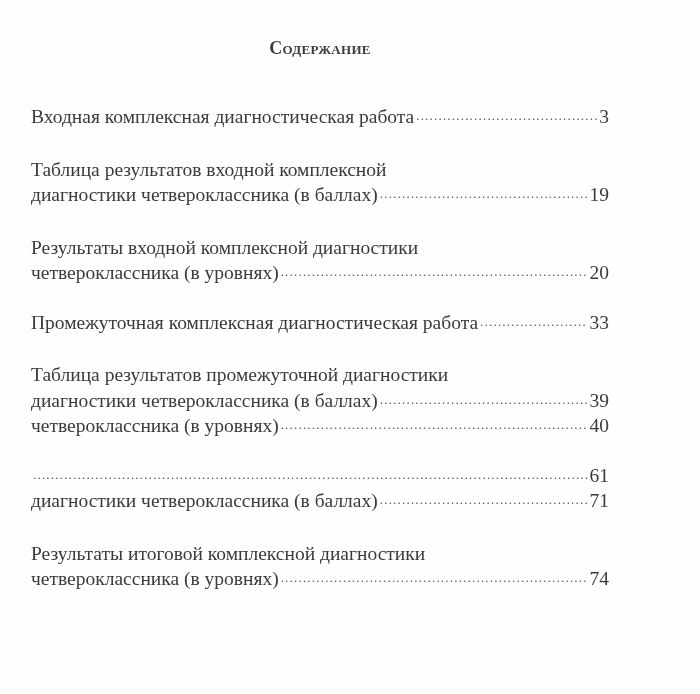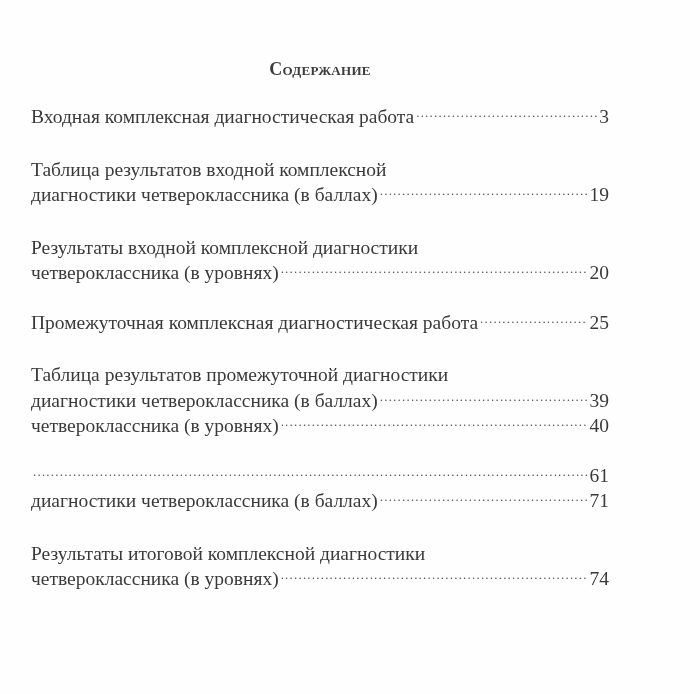--- a/index.html
+++ b/index.html
@@ -25,21 +25,20 @@
       position: absolute;
       left: 0;
       width: 640px;
       top: 38px;
       text-align: center;
       font-size: 18px;
       font-weight: bold;
       font-variant: small-caps;
       color: #3c3c3c;
       letter-spacing: 0.3px;
-      margin-top: 21px;
     }
     .toc {
       position: absolute;
       left: 31px;
       width: 578px;
       top: 104px;
     }
     .section {
       margin-bottom: 24px;
     }
@@ -49,21 +48,21 @@
       margin: 0;
       position: relative;
     }
     .entry .line {
       display: block;
       white-space: nowrap;
       margin-top: 27px;
     }
     .entry .last {
       display: flex;
-      align-items: flex-start;
+      align-items: center;
       white-space: nowrap;
     }
     .entry .last .txt {
       flex: 0 0 auto;
     }
     .entry .last .dots {
       flex: 1 1 auto;
       overflow: hidden;
       margin: 0 2px 0 2px;
       position: relative;
@@ -117,21 +116,21 @@
           <span class="num">20</span>
         </div>
       </div>
     </div>
 
     <div class="section">
       <div class="entry">
         <div class="last">
           <span class="txt">Промежуточная комплексная диагностическая работа</span>
           <span class="dots"></span>
-          <span class="num">25</span>
+          <span class="num">33</span>
         </div>
       </div>
       <div class="entry">
         <span class="line">Таблица результатов промежуточной диагностики</span>
         <div class="last">
           <span class="txt">диагностики четвероклассника (в баллах)</span>
           <span class="dots"></span>
           <span class="num">39</span>
         </div>
       </div>

